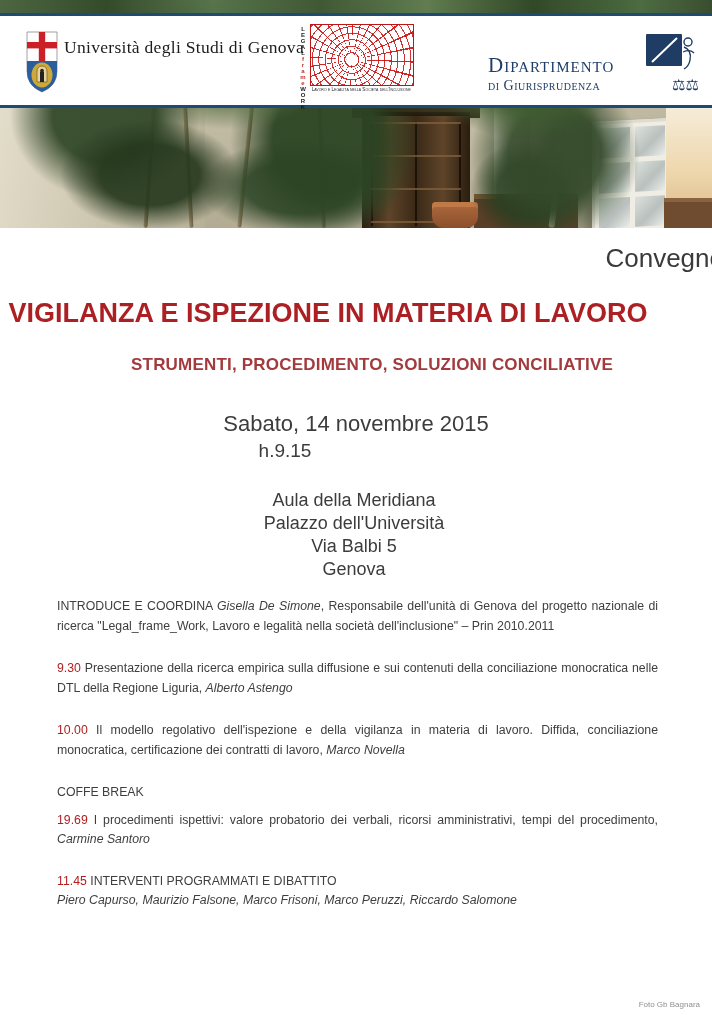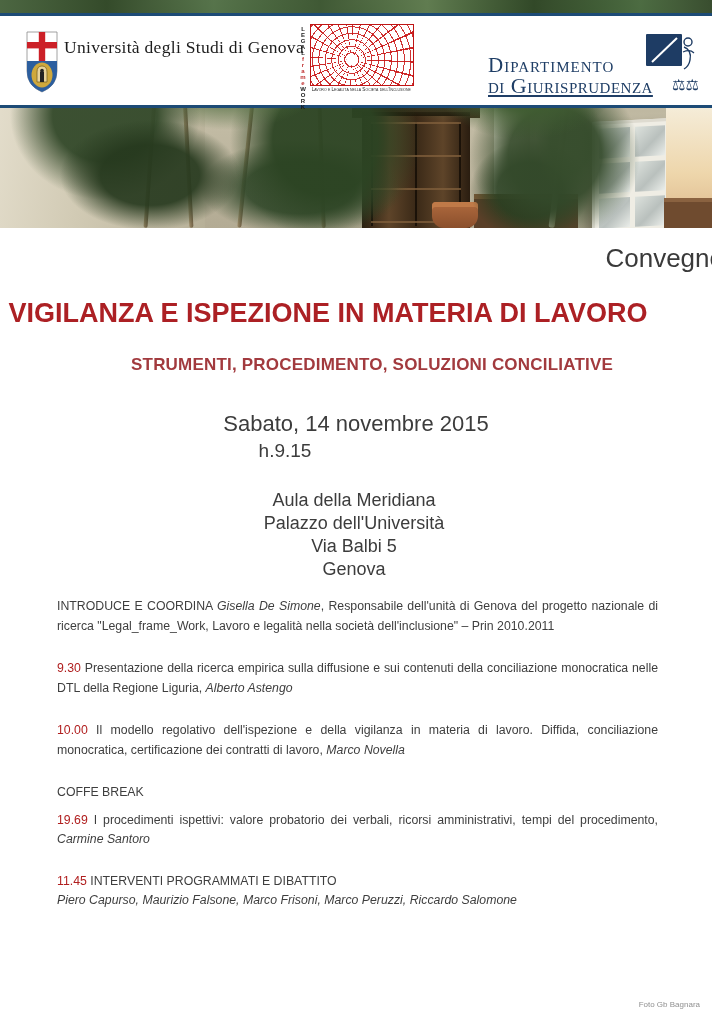--- a/index.html
+++ b/index.html
@@ -68,21 +68,21 @@
   .proj-letters .mid{color:#c03030;}
   .web{position:absolute;left:12px;top:0;width:102px;height:60px;border:1px solid #c01515;background-color:#fff;
     background-image:
       radial-gradient(circle at 40% 58%,#fff 0 5px,rgba(255,255,255,0) 6px),
       repeating-radial-gradient(circle at 40% 58%,rgba(200,16,16,.85) 0 1px,rgba(200,16,16,0) 1px 6.5px),
       repeating-conic-gradient(from 0deg at 40% 58%,rgba(200,16,16,.9) 0 1.6deg,rgba(200,16,16,0) 1.6deg 13deg);}
   .proj-caption{position:absolute;left:-22px;top:63px;width:170px;text-align:center;font-size:8px;
         transform:scale(.58);transform-origin:center top;font-variant:small-caps;color:#2a2a2a;white-space:nowrap;}
   .dept-text{position:absolute;left:488px;top:38px;color:var(--navy_text,#1f3e66);font-family:"Liberation Serif",serif;}
   .dept-l1{font-variant:small-caps;font-size:21px;line-height:22px;letter-spacing:1px;}
-  .dept-l2{font-variant:small-caps;font-size:22px;line-height:20px;letter-spacing:.5px;text-decoration:underline;}
+  .dept-l2{font-variant:small-caps;font-size:14px;line-height:20px;letter-spacing:.5px;}
   .dept-icon{position:absolute;left:646px;top:14px;}
 
   
   .kind{position:absolute;left:12px;top:243px;width:712px;text-align:right;font-size:26px;line-height:30px;color:#3a3a3a;}
   .title{position:absolute;left:0;top:296px;width:656px;margin:0;text-align:center;font-size:27px;line-height:34px;
          font-weight:bold;color:var(--title_red,#ac2024);}
   .subtitle{position:absolute;left:0;top:338px;width:712px;margin:16px;text-align:center;font-size:17px;line-height:22px;
          font-weight:bold;color:var(--subtitle_red,#a23a3e);letter-spacing:.2px;}
   .date{position:absolute;left:0;top:411px;width:712px;text-align:center;font-size:22px;line-height:26px;color:#3c3c3c;}
   .time{position:absolute;left:0;top:439px;width:570px;text-align:center;font-size:19px;line-height:24px;color:#3c3c3c;}

